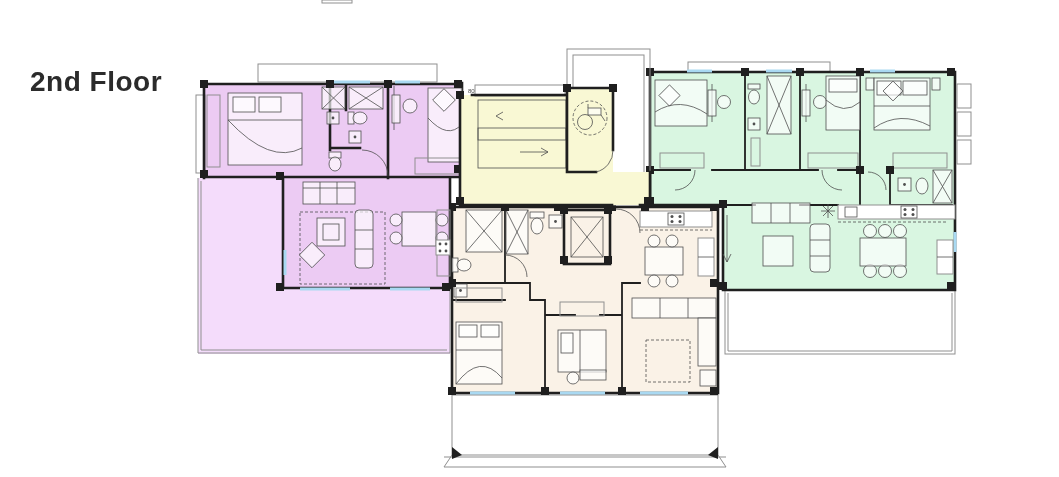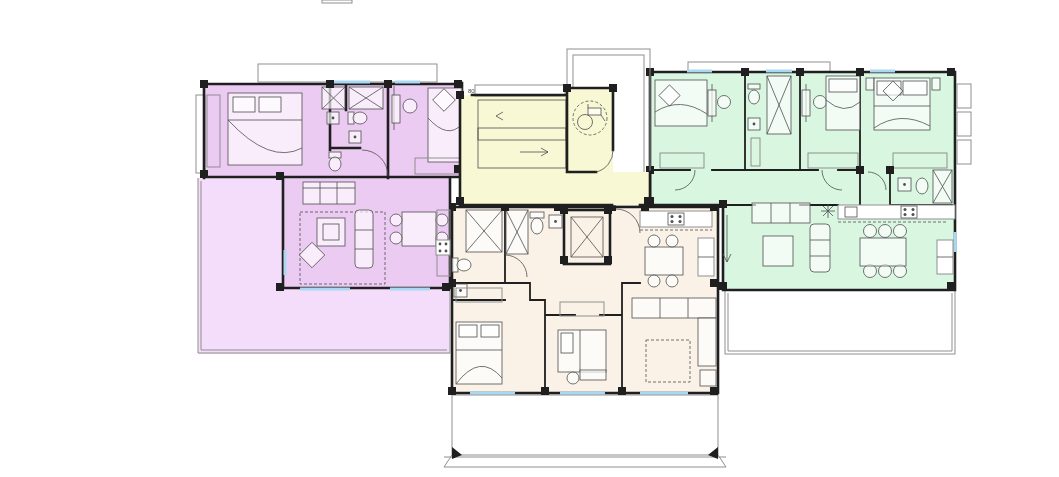--- a/index.html
+++ b/index.html
@@ -21,20 +21,21 @@
   .col{fill:var(--c-wall,#1f1f1f);stroke:none;}
   .win{stroke:var(--c-window,#a9d9f2);stroke-width:3;fill:none;}
   .dash{stroke-dasharray:3 2;}
   .dot{fill:var(--c-line,#4f4f4f);}
   .dim{font-size:6px;fill:var(--c-line,#4f4f4f);}
 </style>
 </head>
 <body>
 
 <div class="stage">
+  <div class="floor-title">2nd Floor</div>
 
   <svg width="1059" height="477" viewBox="0 0 1059 477">
     <defs>
       <pattern id="ticks" width="9" height="18" patternUnits="userSpaceOnUse">
         <path d="M4.5,0 V18" stroke="var(--c-muted,#8f8f8f)" stroke-width="1.2"></path>
       </pattern>
       <pattern id="stairsP" width="7" height="10" patternUnits="userSpaceOnUse">
         <path d="M3.5,0 V10" stroke="var(--c-line,#4f4f4f)" stroke-width="1"></path>
       </pattern>
       <pattern id="hatchV" width="4" height="6" patternUnits="userSpaceOnUse">

